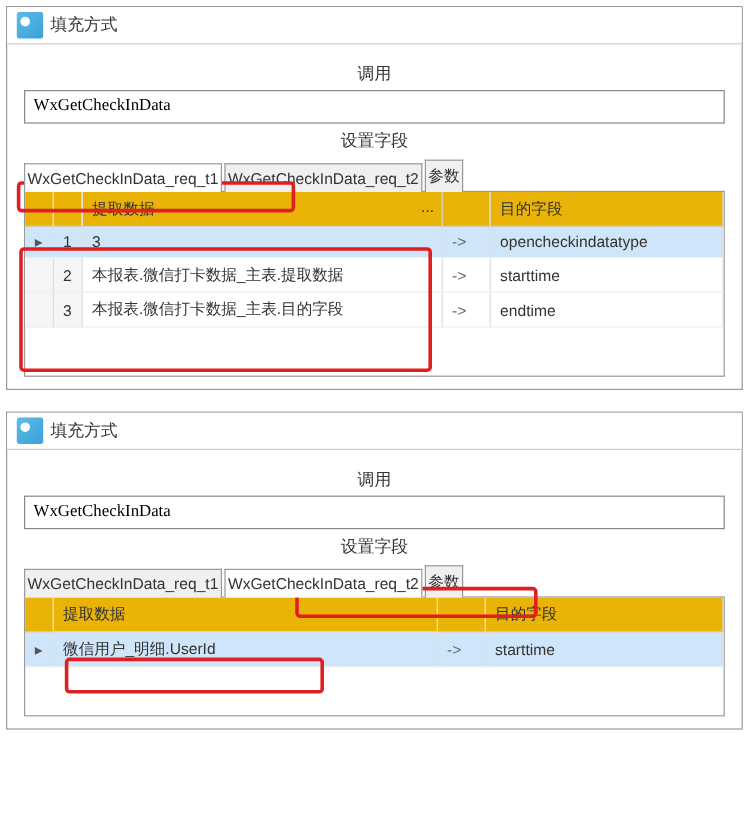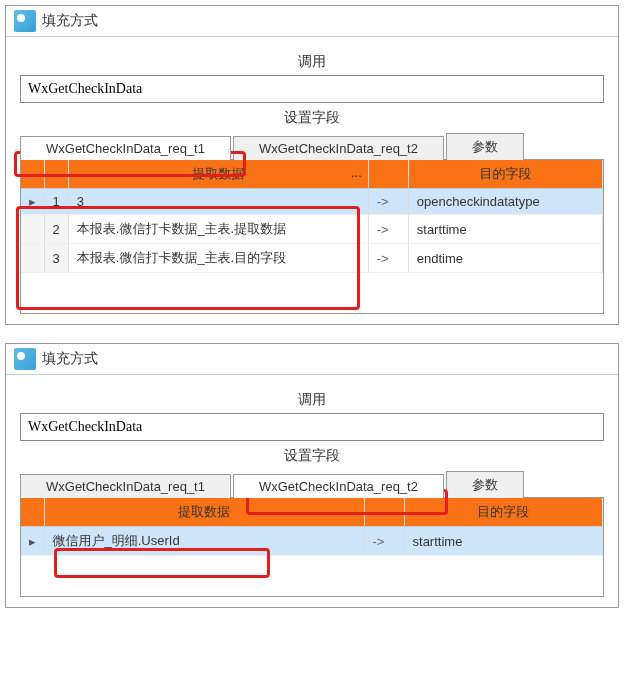--- a/index.html
+++ b/index.html
@@ -47,21 +47,21 @@
       padding: 5px 7px;
       font-size: 14px;
       font-family: Liberation Serif, serif;
     }
     .tabs {
       display: flex;
       margin-top: 6px;
       align-items: flex-end;
     }
     .tab {
-      padding: 4px 25px;
+      padding: 4px 2px;
       border: 1px solid #999;
       border-bottom: none;
       background: #f0f0f0;
       font-size: 13px;
       margin-right: 2px;
       cursor: pointer;
     }
     .tab.active {
       background: #fff;
       position: relative;
@@ -77,22 +77,22 @@
     }
     .grid th, .grid td {
       border-right: 1px solid #ddd;
       border-bottom: 1px solid #eee;
       padding: 5px 8px;
       text-align: left;
       font-weight: normal;
       font-size: 13px;
     }
     .grid thead th {
-      background: #f97316;
-      text-align: center;
+      background: #eab308;
+      text-align: left;
       border-bottom: 1px solid #ccc;
     }
     .col-marker { width: 20px; text-align: center; background: #f5f5f5; }
     .col-idx { width: 24px; text-align: center; background: #f5f5f5; }
     .col-extract { width: 300px; }
     .col-arrow { width: 40px; text-align: center; color: #666; }
     .row-selected td { background: #cfe6fa; }
     .row-selected td.col-marker, .row-selected td.col-idx { background: #cfe6fa; }
     .marker { color: #555; }
     .highlight-box {

